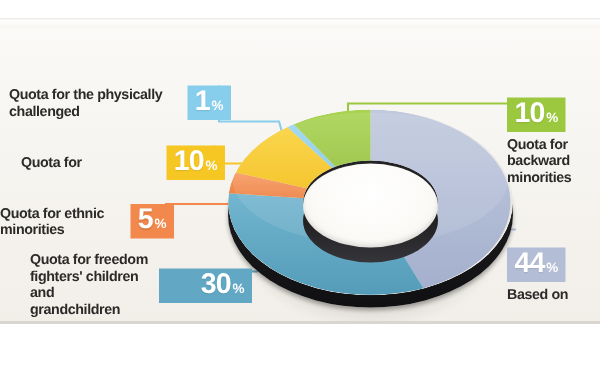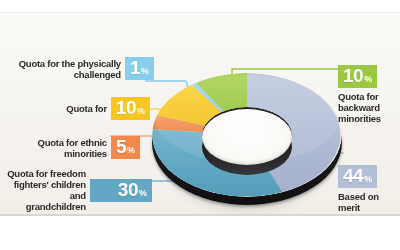--- a/index.html
+++ b/index.html
@@ -112,21 +112,21 @@
   .callout.right { flex-direction: column; align-items: flex-start; }
 
   .cap-text {
     font-family: "Liberation Sans", sans-serif;
     font-weight: 700;
     font-size: 9.5px;
     line-height: 11px;
     color: #2c2a28;
     letter-spacing: -0.25px;
   }
-  .cap-text.align-right { text-align: right; }
+  .cap-text.align-right { }
   .cap-text.align-left  { text-align: left; }
 
   .pct-box {
     display: inline-flex;
     align-items: baseline;
     justify-content: center;
     color: #ffffff;
     padding: 1px 5px 2px 5px;
     box-sizing: border-box;
     white-space: nowrap;
@@ -150,22 +150,22 @@
   
   .connector {
     position: absolute;
     pointer-events: none;
   }
   .connector svg { display: block; overflow: visible; }
 
   
   #callout-physically { left: 6px;  top: 44px;  width: 148px; }
   #callout-women      { left: 14px; top: 84px;  width: 136px; }
-  #callout-ethnic     { left: 0px;  top: 123px; width: 116px; padding-left: 24px; }
-  #callout-freedom    { left: 4px;  top: 155px; width: 148px; }
+  #callout-ethnic     { left: 0px;  top: 123px; width: 116px; }
+  #callout-freedom    { left: 20px;  top: 155px; width: 148px; }
 
   #callout-backward   { left: 338px; top: 52px;  width: 70px; }
   #callout-merit      { left: 338px; top: 140px; width: 70px; }
 
   .gap-l { margin-right: 4px; }
 </style>
 </head>
 <body>
 
 <div id="infographic">
@@ -308,18 +308,17 @@
       </div>
     </div>
 
     <div class="callout right" id="callout-merit">
       <div class="pct-box" style="background:#b3bdd6;margin-top:12px;">
         <span class="pct-num">44</span>
         <span class="pct-sign">%</span>
       </div>
       <div class="cap-text align-left" style="margin-top:3px;">
         <div>Based on</div>
-        <div>merit</div>
       </div>
     </div>
 
   </div>
 </div>
 
 </body></html>

